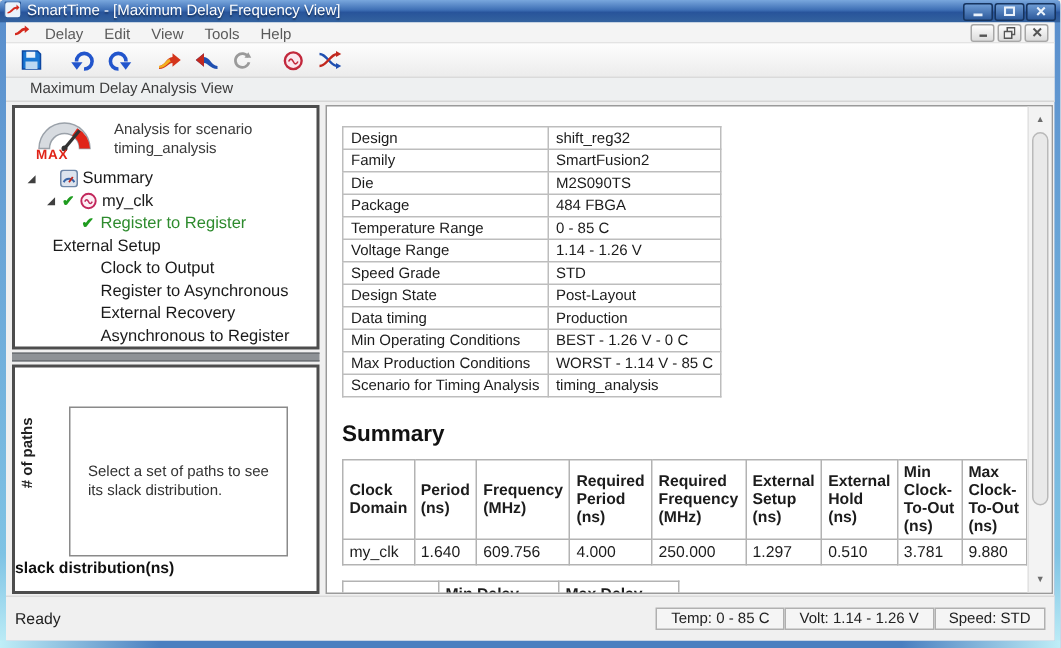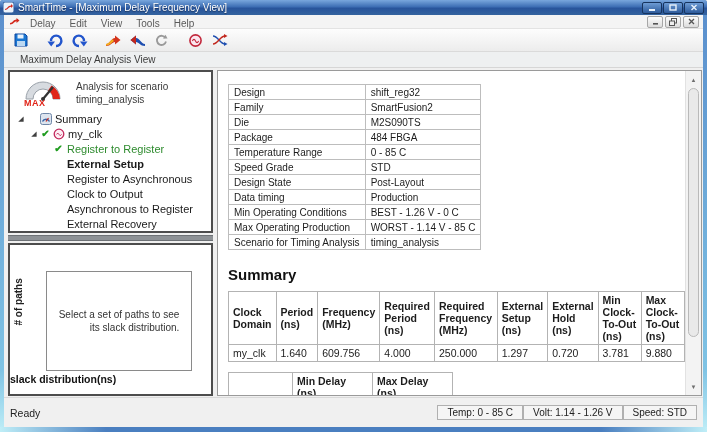--- a/index.html
+++ b/index.html
@@ -57,21 +57,21 @@
   .slot-icon{width:14px;}
   .tree-label{padding-left:2px;}
   .tree-label.hl{color:#2e8b2e;}
 
   .splitter{height:6px;background:#8e9296;border-top:1px solid #6e7276;border-bottom:1px solid #6e7276;margin:2px 0;}
 
   .slack-box{flex:1;border:2px solid #4d4d4d;background:#fff;position:relative;overflow:hidden;}
   .yaxis-label{position:absolute;left:3px;top:50%;transform:translateY(50%) rotate(-90deg);transform-origin:left top;
     font-size:10px;font-weight:bold;color:#222;white-space:nowrap;}
   .slack-inner{position:absolute;left:36px;top:26px;width:146px;height:100px;border:1px solid #8a8a8a;
-    display:flex;align-items:center;justify-content:center;text-align:right;}
+    display:flex;align-items:center;justify-content:center;text-align:left;}
   .slack-msg{font-size:10px;color:#333;line-height:1.35;}
   .xaxis-label{position:absolute;bottom:9px;left:0;right:0;text-align:left;font-size:10.5px;font-weight:bold;color:#111;}
 
   
   .right-panel{flex:1;border:1px solid #9a9a9a;background:#fff;position:relative;overflow:hidden;}
   .right-content{position:absolute;left:0;top:0;right:16px;bottom:0;padding:13px 0 0 10px;overflow:hidden;}
   .vscroll{position:absolute;right:0;top:0;bottom:0;width:16px;background:#f3f3f3;border-left:1px solid #e2e2e2;}
   .vs-arrow{position:absolute;left:0;width:15px;height:15px;display:flex;align-items:center;justify-content:center;
     font-size:6px;color:#6e6e6e;}
   .vs-up{top:1px;}.vs-down{bottom:1px;}
@@ -267,44 +267,44 @@
                     <path d="M3.5 6.4 q1.3 -2.6 2.5 0 t2.5 0" fill="none" stroke="#c2285c" stroke-width="1"></path>
                   </svg>
                 </span>
                 <span class="tree-label">my_clk</span>
               </div>
               <div class="tree-row" style="padding-left: 32px;">
                 <span class="tw slot-exp"></span>
                 <span class="tw slot-chk">✔</span>
                 <span class="tree-label hl">Register to Register</span>
               </div>
-              <div class="tree-row" style="padding-left: 32px; font-weight: bold;">
+              <div class="tree-row" style="">
                 <span class="tw slot-exp"></span>
                 <span class="tw slot-chk"></span>
                 <span class="tree-label">External Setup</span>
               </div>
               <div class="tree-row" style="padding-left: 32px;">
                 <span class="tw slot-exp"></span>
                 <span class="tw slot-chk"></span>
+                <span class="tree-label">Clock to Output</span>
+              </div>
+              <div class="tree-row" style="padding-left: 32px;">
+                <span class="tw slot-exp"></span>
+                <span class="tw slot-chk"></span>
                 <span class="tree-label">Register to Asynchronous</span>
               </div>
               <div class="tree-row" style="padding-left: 32px;">
                 <span class="tw slot-exp"></span>
                 <span class="tw slot-chk"></span>
-                <span class="tree-label">Clock to Output</span>
+                <span class="tree-label">External Recovery</span>
               </div>
               <div class="tree-row" style="padding-left: 32px;">
                 <span class="tw slot-exp"></span>
                 <span class="tw slot-chk"></span>
                 <span class="tree-label">Asynchronous to Register</span>
-              </div>
-              <div class="tree-row" style="padding-left: 32px;">
-                <span class="tw slot-exp"></span>
-                <span class="tw slot-chk"></span>
-                <span class="tree-label">External Recovery</span>
               </div>
             </div>
         </div>
 
         <div class="splitter"></div>
 
         <div class="slack-box">
           <span class="yaxis-label"># of paths</span>
           <div class="slack-inner">
             <span class="slack-msg">
@@ -334,37 +334,41 @@
                 </tr>
                 <tr>
                   <td>Package</td>
                   <td>484 FBGA</td>
                 </tr>
                 <tr>
                   <td>Temperature Range</td>
                   <td>0 - 85 C</td>
                 </tr>
                 <tr>
+                  <td>Voltage Range</td>
+                  <td>1.14 - 1.26 V</td>
+                </tr>
+                <tr>
                   <td>Speed Grade</td>
                   <td>STD</td>
                 </tr>
                 <tr>
                   <td>Design State</td>
                   <td>Post-Layout</td>
                 </tr>
                 <tr>
                   <td>Data timing</td>
                   <td>Production</td>
                 </tr>
                 <tr>
                   <td>Min Operating Conditions</td>
                   <td>BEST - 1.26 V - 0 C</td>
                 </tr>
                 <tr>
-                  <td>Max Operating Production</td>
+                  <td>Max Production Conditions</td>
                   <td>WORST - 1.14 V - 85 C</td>
                 </tr>
                 <tr>
                   <td>Scenario for Timing Analysis</td>
                   <td>timing_analysis</td>
                 </tr>
               </tbody>
             </table>
 
           <div class="summary-heading">Summary</div>
@@ -395,21 +399,21 @@
                 </tr>
               </thead>
               <tbody>
                 <tr>
                   <td>my_clk</td>
                   <td>1.640</td>
                   <td>609.756</td>
                   <td>4.000</td>
                   <td>250.000</td>
                   <td>1.297</td>
-                  <td>0.720</td>
+                  <td>0.510</td>
                   <td>3.781</td>
                   <td>9.880</td>
                 </tr>
               </tbody>
             </table>
 
           <table class="delay-table">
             <colgroup>
                 <col style="width:64px">
                 <col style="width:80px">

